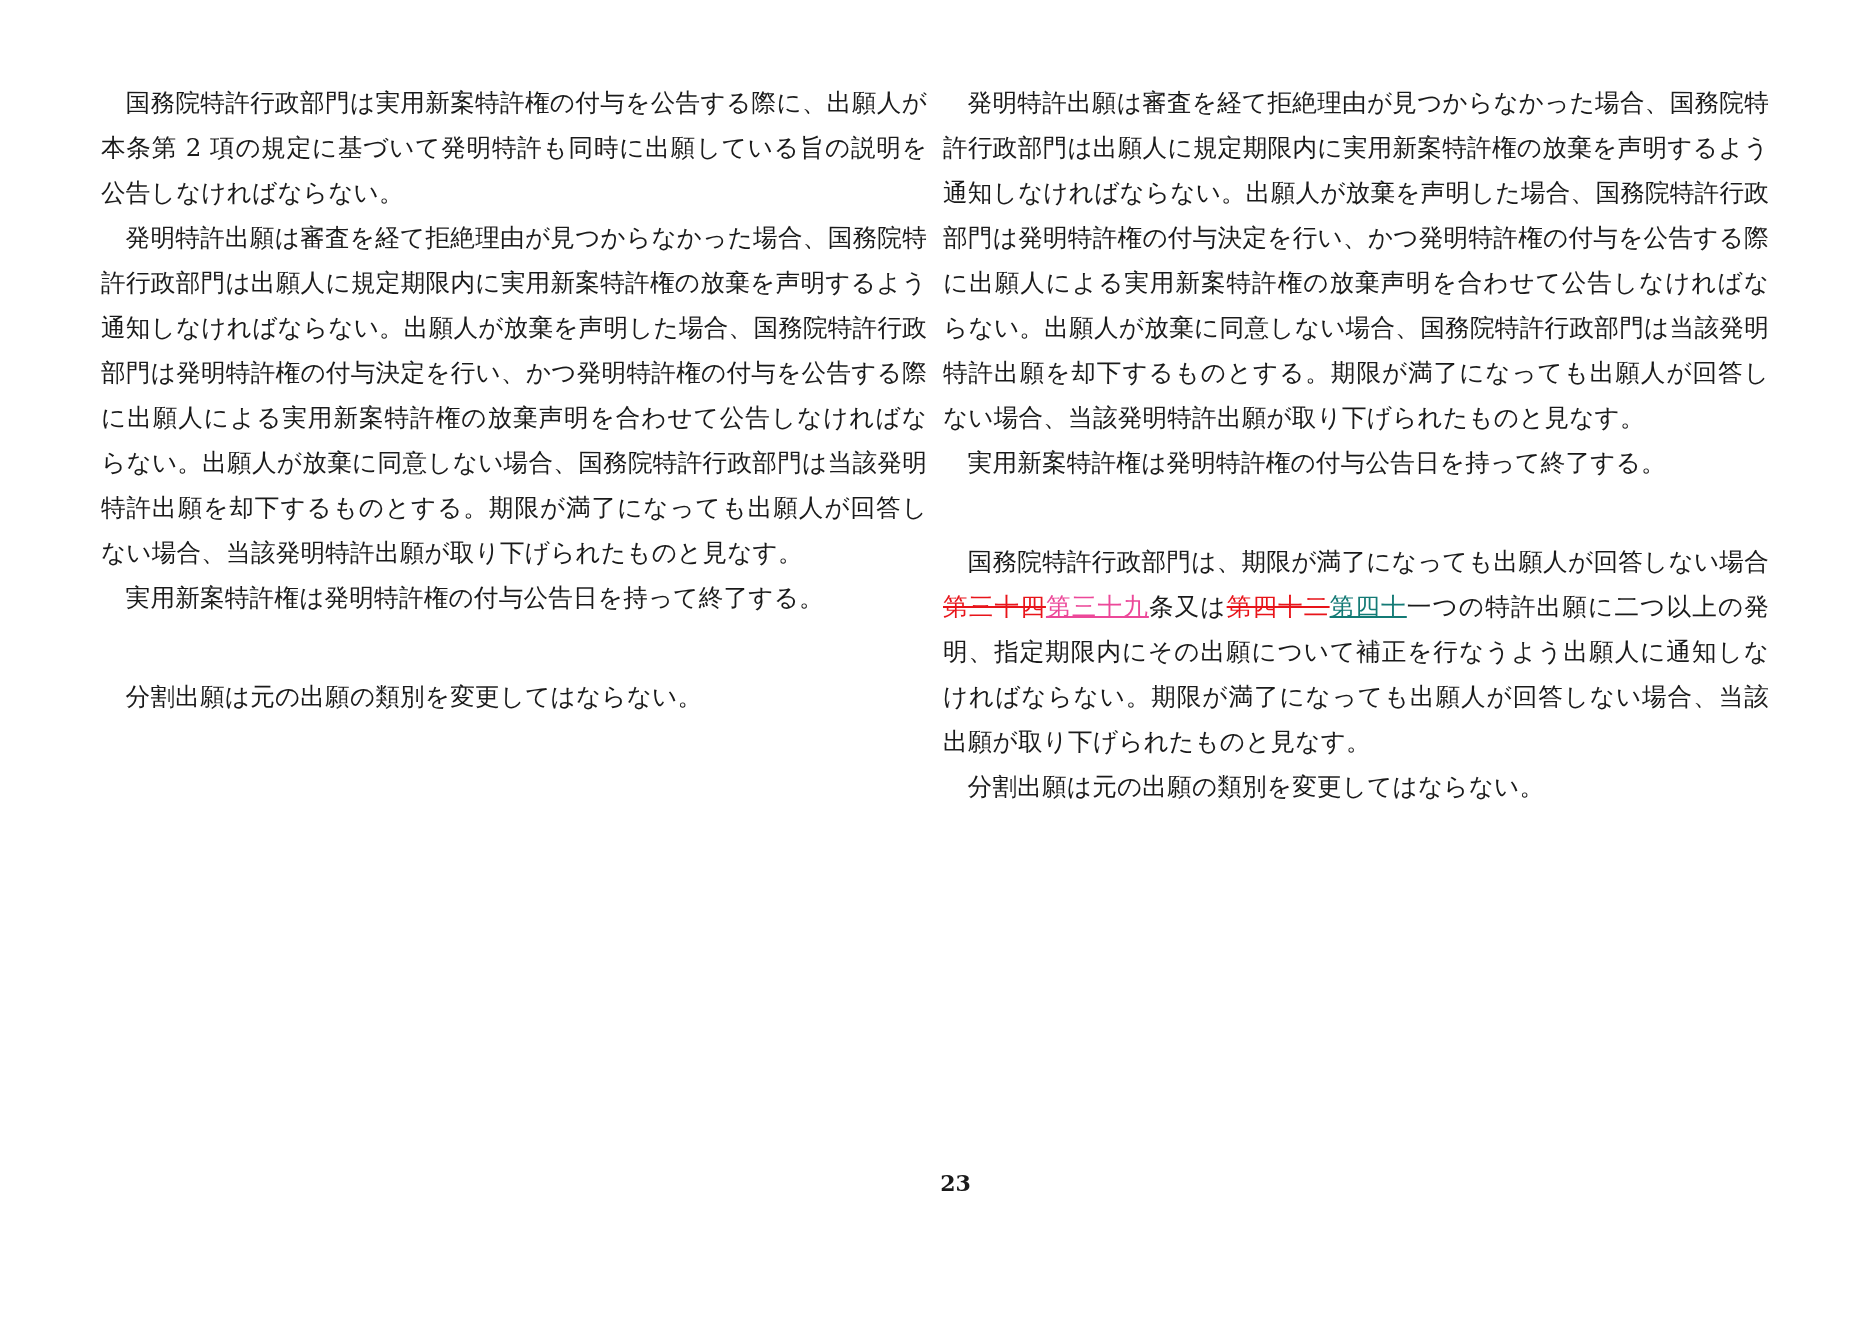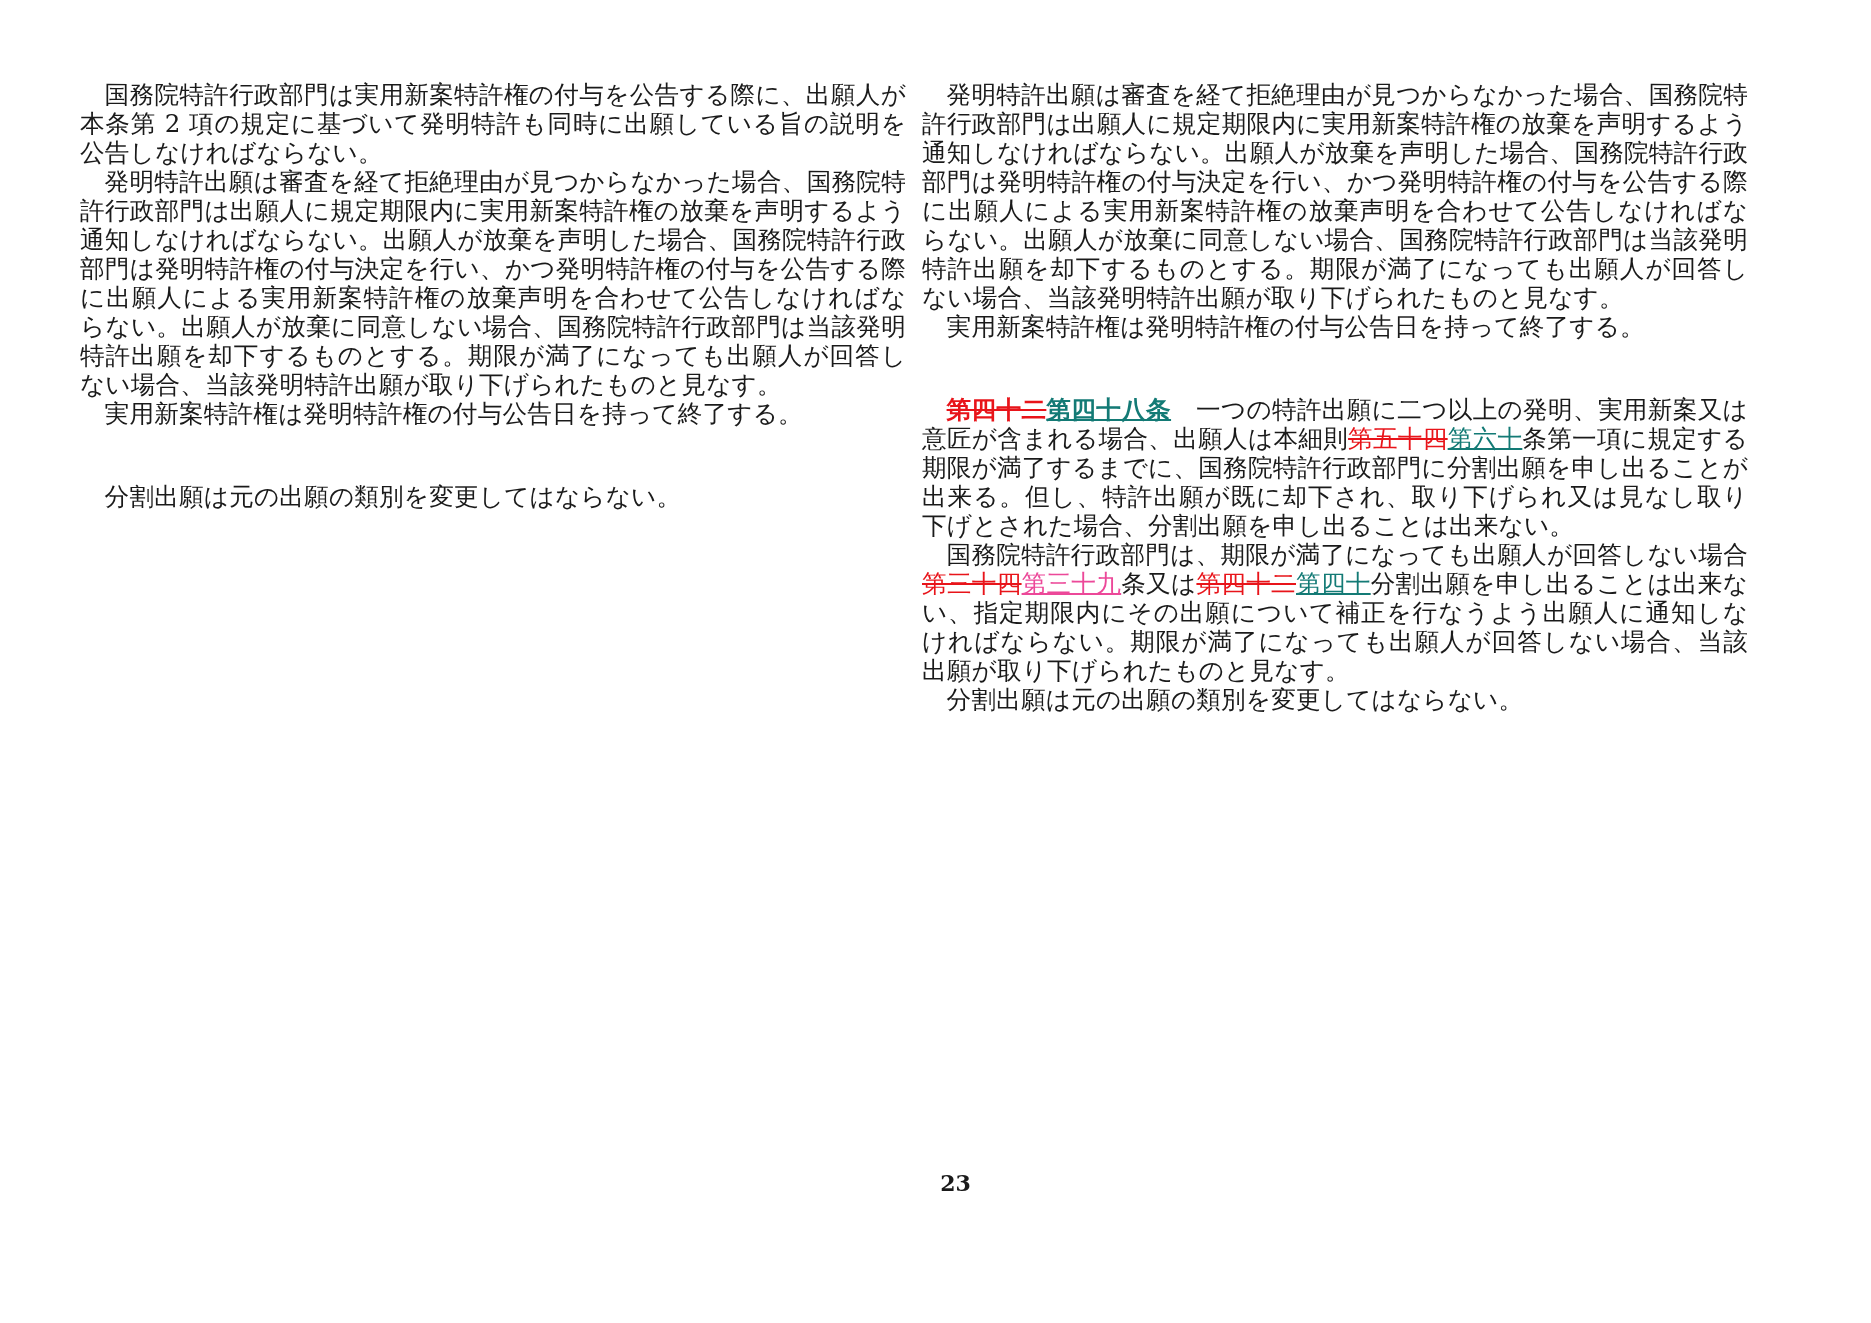--- a/index.html
+++ b/index.html
@@ -1,19 +1,19 @@
 <!DOCTYPE html>
 <html><head>
 <meta charset="utf-8">
 <style>
   html, body { margin:0; padding:0; background:#ffffff; }
   body { width:1871px; height:1323px; position:relative; overflow:hidden;
          font-family:"DejaVu Serif", "Liberation Serif", serif; color:#1a1a1a; }
-  .col { position:absolute; top:80px; width:826px; font-size:24.6px; line-height:29px;
-         letter-spacing:0.2px; text-align:justify; }
+  .col { position:absolute; top:80px; width:826px; font-size:24.6px; line-height:45px;
+         letter-spacing:0.2px; text-align:justify;margin-left:21px; }
   .col.left { left:80px; }
   .col.right { left:922px; }
   .para { margin:0; text-indent:1em; }
   .para.noindent { text-indent:0; }
   .gap { height:54px; }
   .heading { font-weight:bold; }
   .del { color:#e8141a; text-decoration:line-through; text-decoration-thickness:2px; font-weight:bold; }
   .del.thin { font-weight:normal; }
   .ins { color:#137a75; text-decoration:underline; text-decoration-thickness:2px; }
   .ins.bold { font-weight:bold; }
@@ -29,18 +29,17 @@
   <p class="para">発明特許出願は審査を経て拒絶理由が見つからなかった場合、国務院特許行政部門は出願人に規定期限内に実用新案特許権の放棄を声明するよう通知しなければならない。出願人が放棄を声明した場合、国務院特許行政部門は発明特許権の付与決定を行い、かつ発明特許権の付与を公告する際に出願人による実用新案特許権の放棄声明を合わせて公告しなければならない。出願人が放棄に同意しない場合、国務院特許行政部門は当該発明特許出願を却下するものとする。期限が満了になっても出願人が回答しない場合、当該発明特許出願が取り下げられたものと見なす。</p>
   <p class="para">実用新案特許権は発明特許権の付与公告日を持って終了する。</p>
   <div class="gap"></div>
   <p class="para">分割出願は元の出願の類別を変更してはならない。</p>
 </div>
 
 <div class="col right">
   <p class="para">発明特許出願は審査を経て拒絶理由が見つからなかった場合、国務院特許行政部門は出願人に規定期限内に実用新案特許権の放棄を声明するよう通知しなければならない。出願人が放棄を声明した場合、国務院特許行政部門は発明特許権の付与決定を行い、かつ発明特許権の付与を公告する際に出願人による実用新案特許権の放棄声明を合わせて公告しなければならない。出願人が放棄に同意しない場合、国務院特許行政部門は当該発明特許出願を却下するものとする。期限が満了になっても出願人が回答しない場合、当該発明特許出願が取り下げられたものと見なす。</p>
   <p class="para">実用新案特許権は発明特許権の付与公告日を持って終了する。</p>
   <div class="gap"></div>
-  <p class="para"><span class="del">第四十二</span><span class="ins bold">第四十八条</span><span>　一つの特許出願に二つ以上の発明、実用新案又は意匠が含まれる場合、出願人は本細則</span><span class="del thin">第五十四</span><span class="ins">第六十</span><span>条第一項に規定する期限が満了するまでに、国務院特許行政部門に分割出願を申し出ることが出来る。但し、特許出願が既に却下され、取り下げられ又は見なし取り下げとされた場合、分割出願を申し出ることは出来ない。</span></p>
-  <p class="para"><span>国務院特許行政部門は、期限が満了になっても出願人が回答しない場合</span><span class="del thin">第三十四</span><span class="ins black">第三十九</span><span>条又は</span><span class="del thin">第四十二</span><span class="ins">第四十</span><span>分割出願を申し出ることは出来ない、指定期限内にその出願について補正を行なうよう出願人に通知しなければならない。期限が満了になっても出願人が回答しない場合、当該出願が取り下げられたものと見なす。</span></p>
+  <p class="para"><span>国務院特許行政部門は、期限が満了になっても出願人が回答しない場合</span><span class="del thin">第三十四</span><span class="ins black">第三十九</span><span>条又は</span><span class="del thin">第四十二</span><span class="ins">第四十</span><span>一つの特許出願に二つ以上の発明、指定期限内にその出願について補正を行なうよう出願人に通知しなければならない。期限が満了になっても出願人が回答しない場合、当該出願が取り下げられたものと見なす。</span></p>
   <p class="para">分割出願は元の出願の類別を変更してはならない。</p>
 </div>
 
 <div class="pageno">23</div>
 
 </body></html>

